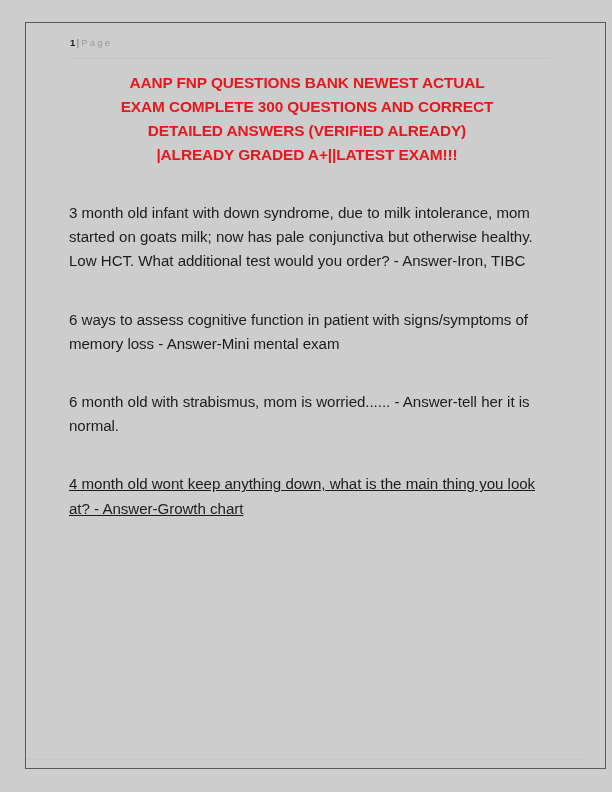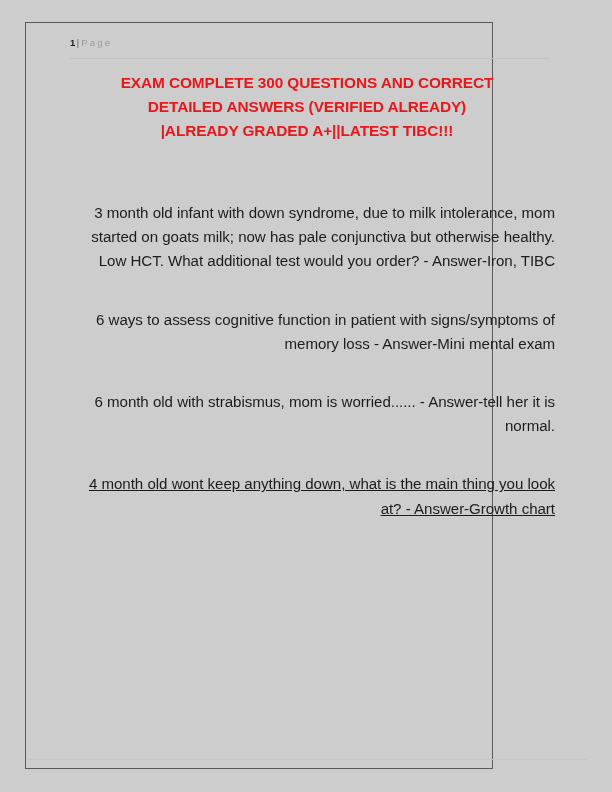--- a/index.html
+++ b/index.html
@@ -12,21 +12,21 @@
     background: #cdcdcd;
     font-family: "Liberation Sans", sans-serif;
     overflow: hidden;
   }
 
   
   #page-frame {
     position: absolute;
     left: 25px;
     top: 22px;
-    width: 468px;
+    width: 581px;
     height: 747px;
     border: 1px solid #5a5a5a;
     box-sizing: border-box;
     background: #cdcdcd;
   }
 
   
   #doc-header {
     position: absolute;
     left: 44px;
@@ -77,21 +77,20 @@
     line-height: 24px;
     letter-spacing: -0.1px;
   }
 
   
   #body-block {
     position: absolute;
     left: 43px;
     top: 178px;
     width: 486px;
-    text-align: right;
   }
   .qa-para {
     color: #1c1c1c;
     font-size: 15.1px;
     line-height: 24.2px;
     margin: 0 0 34px 0;
     letter-spacing: -0.05px;
     word-spacing: 0.1px;
   }
   .qa-para:last-child {
@@ -115,23 +114,24 @@
 <div id="page-frame">
 
   <div id="doc-header">
     <div class="hdr-line">
       <span class="hdr-num">1</span><span class="hdr-sep">|</span><span class="hdr-word">Page</span>
     </div>
   </div>
   <div id="header-rule"></div>
 
   <div id="title-block">
+    <div class="title-line">AANP FNP QUESTIONS BANK NEWEST ACTUAL</div>
     <div class="title-line">EXAM COMPLETE 300 QUESTIONS AND CORRECT</div>
     <div class="title-line">DETAILED ANSWERS (VERIFIED ALREADY)</div>
-    <div class="title-line">|ALREADY GRADED A+||LATEST TIBC!!!</div>
+    <div class="title-line">|ALREADY GRADED A+||LATEST EXAM!!!</div>
   </div>
 
   <div id="body-block">
     <p class="qa-para">3 month old infant with down syndrome, due to milk intolerance, mom started on goats milk; now has pale conjunctiva but otherwise healthy. Low HCT. What additional test would you order? - Answer-Iron, TIBC</p>
     <p class="qa-para">6 ways to assess cognitive function in patient with signs/symptoms of memory loss - Answer-Mini mental exam</p>
     <p class="qa-para">6 month old with strabismus, mom is worried...... - Answer-tell her it is normal.</p>
     <p class="qa-para">4 month old wont keep anything down, what is the main thing you look at? - Answer-Growth chart</p>
   </div>
 
   <div id="footer-rule"></div>

